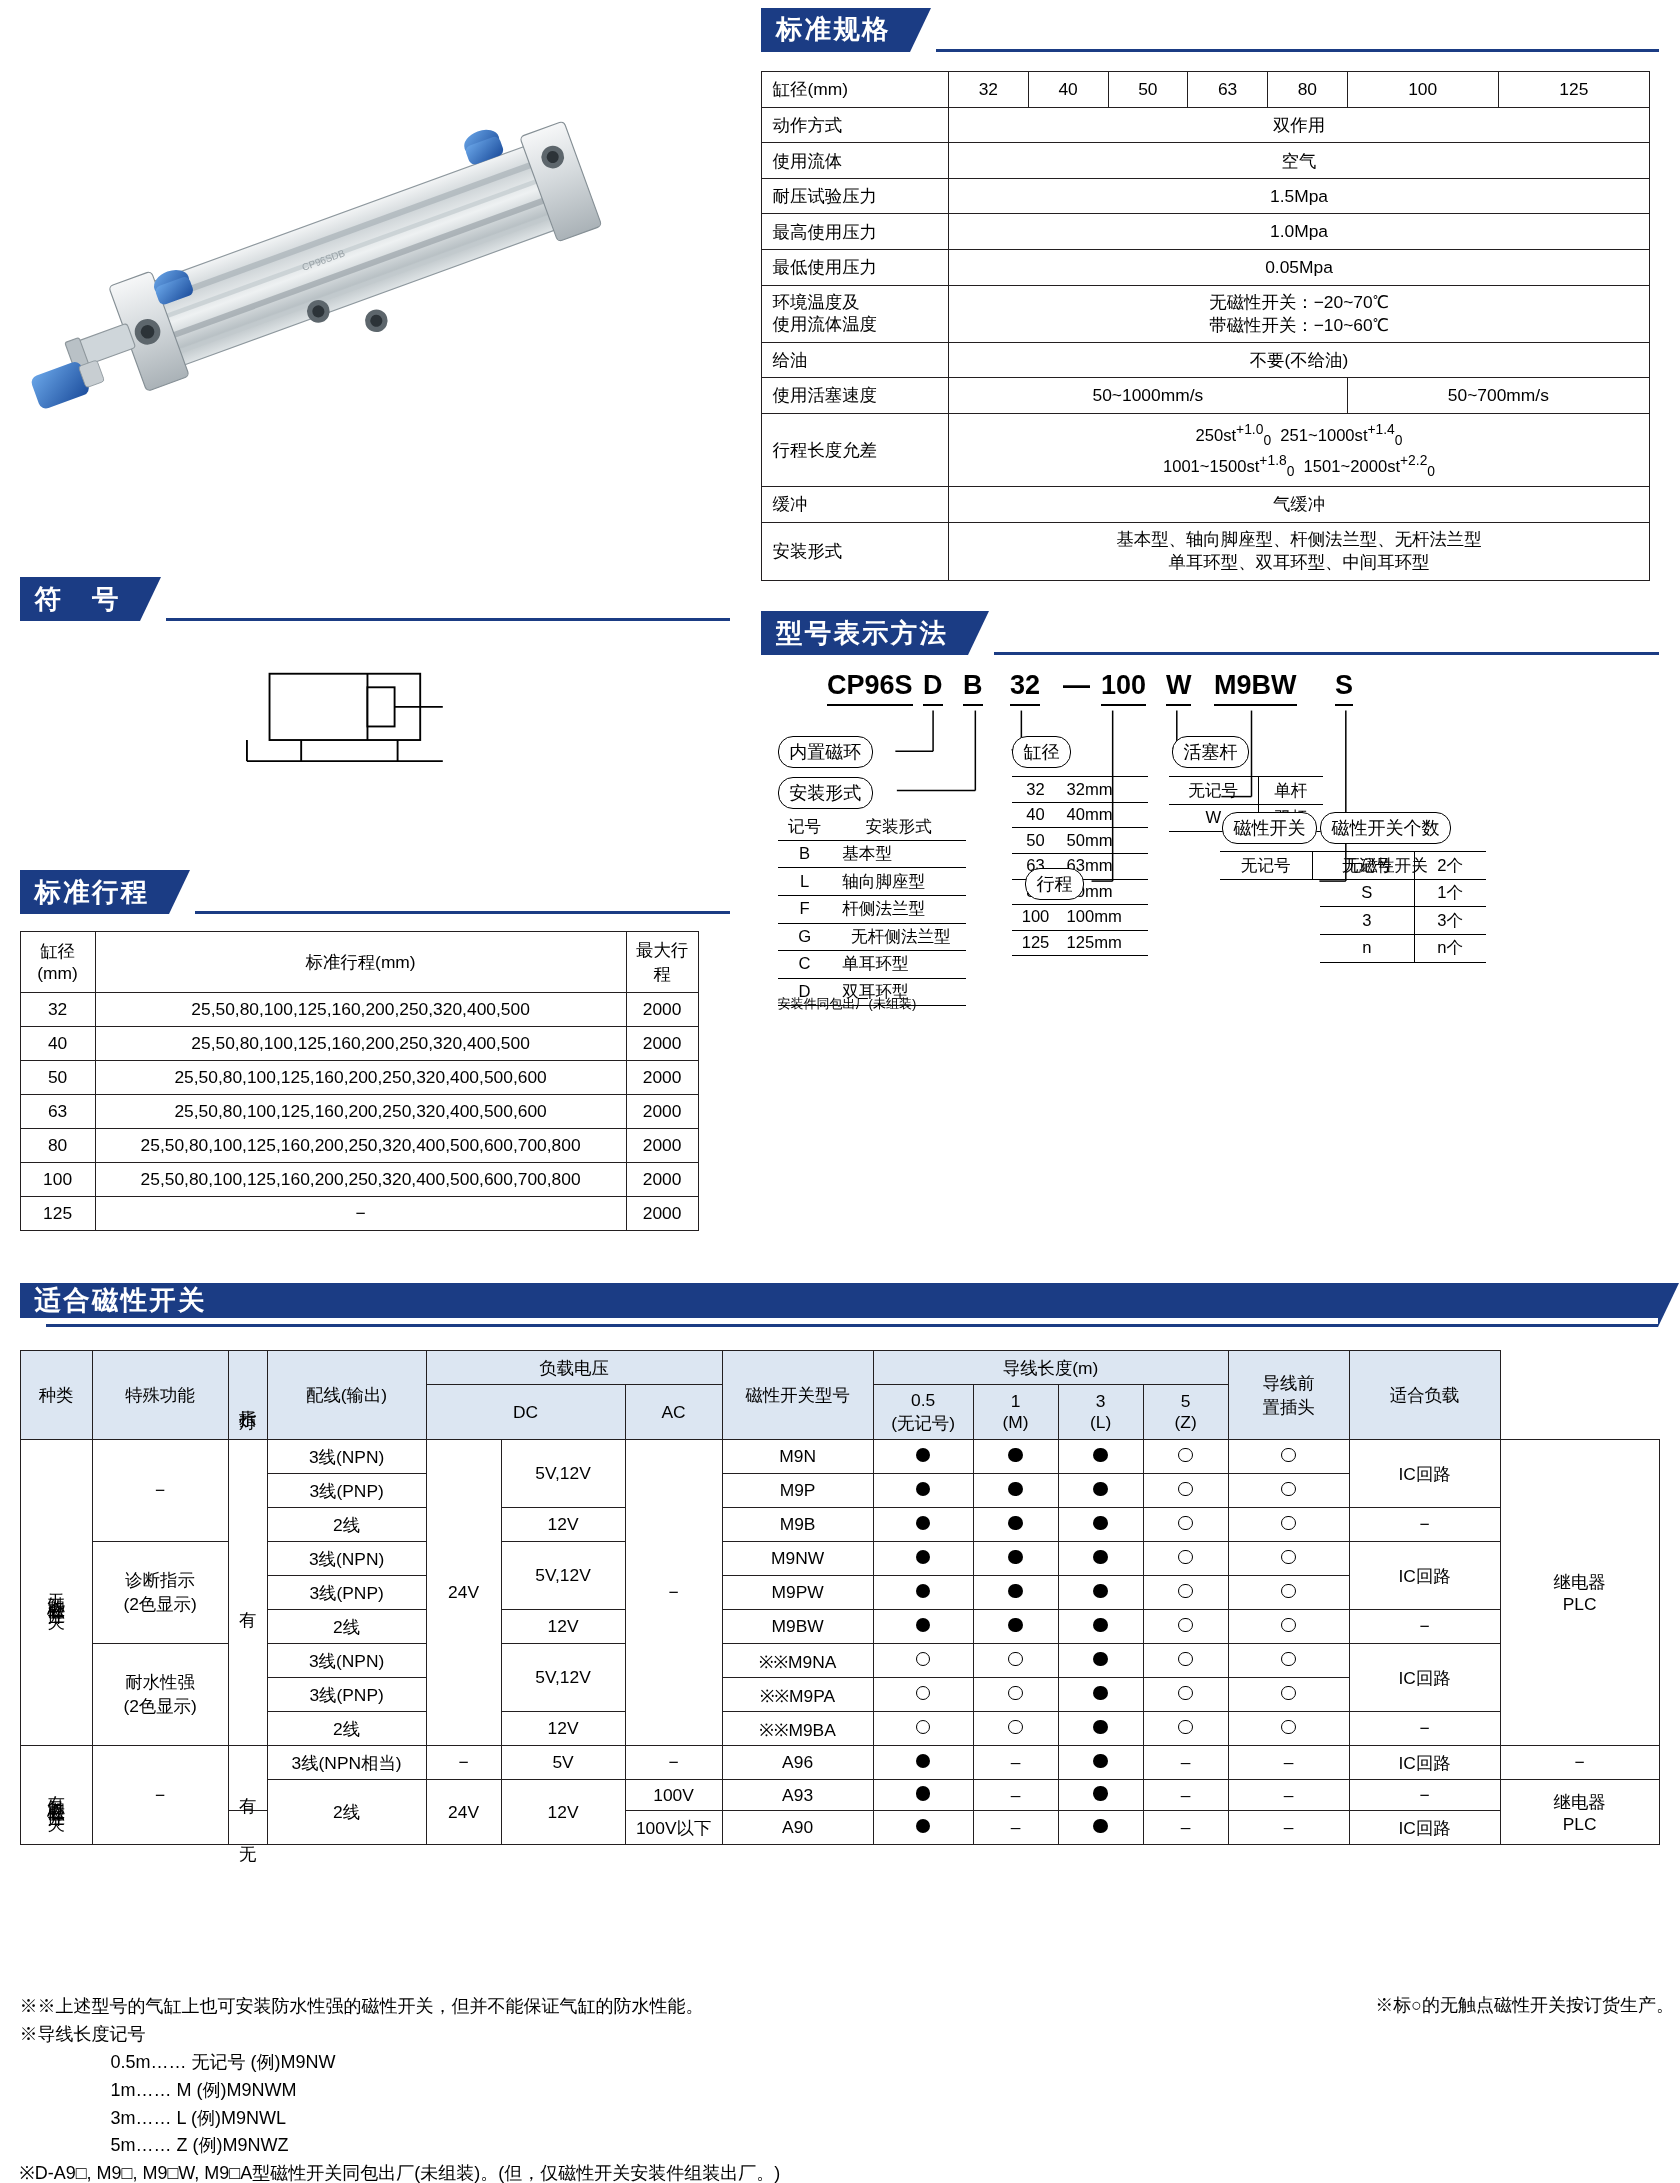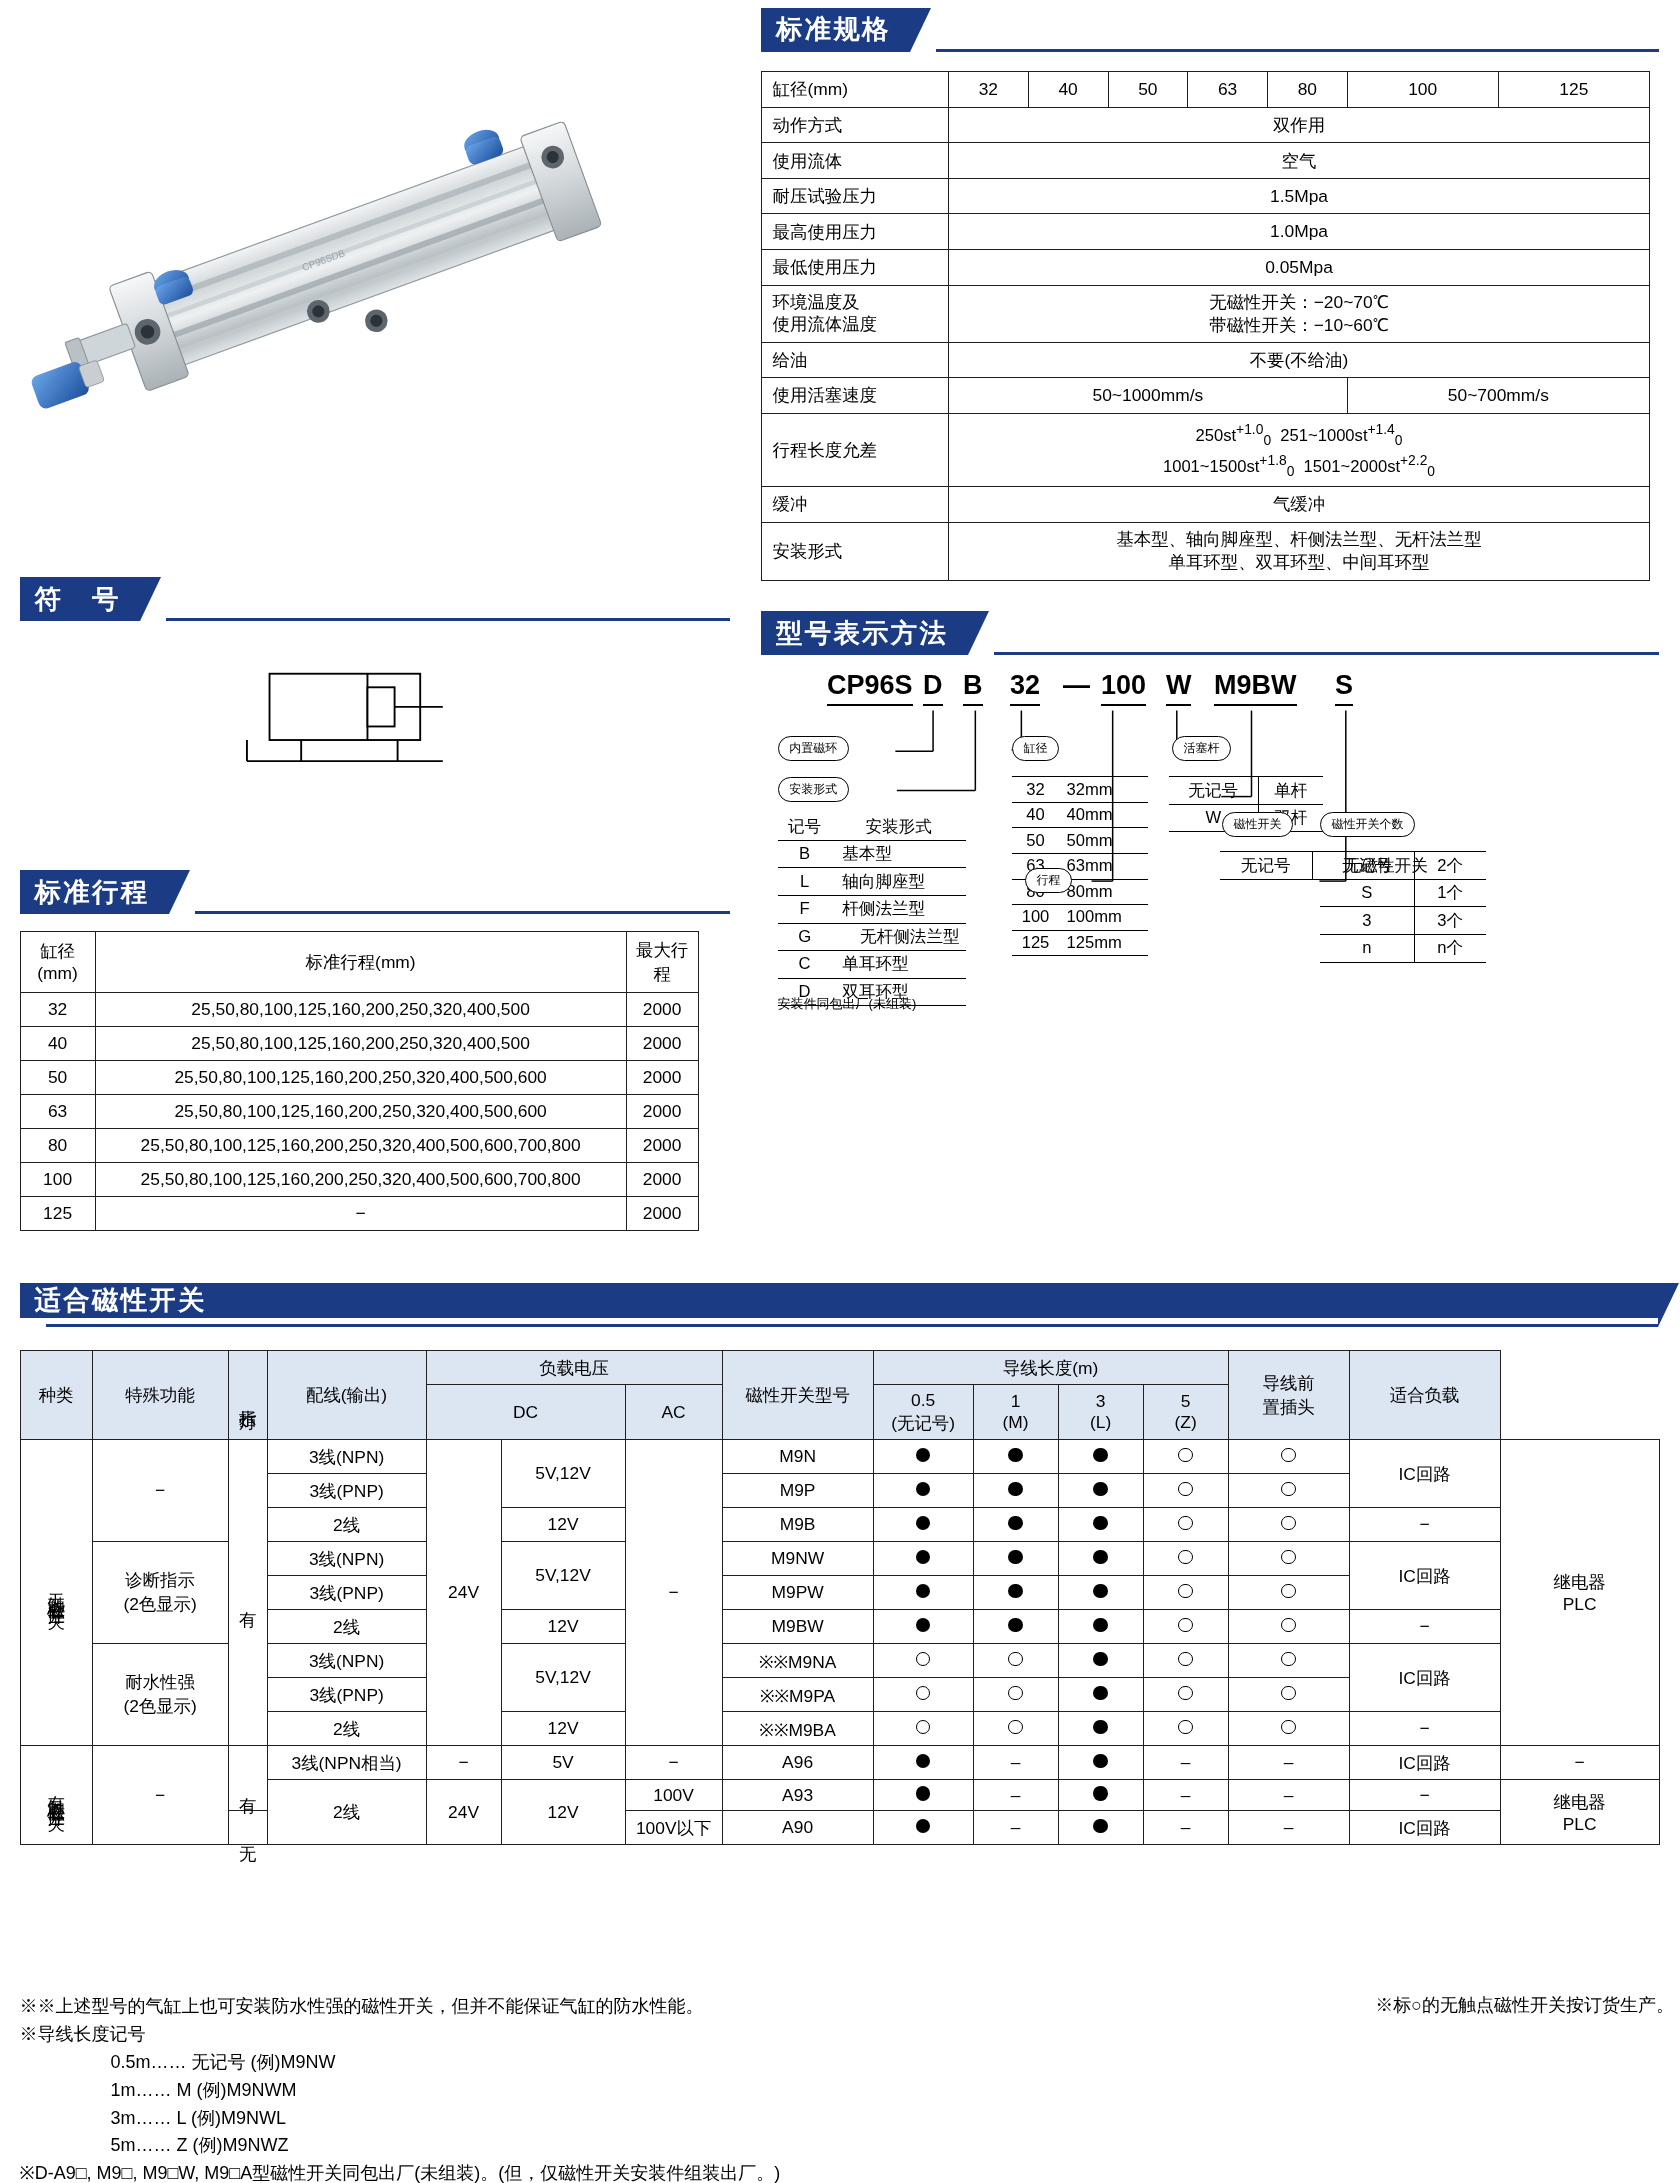--- a/index.html
+++ b/index.html
@@ -90,21 +90,21 @@
   #model-area { position: relative; width: 898px; height: 521px; margin-top: 15px; font-size: 17.4px; }
   #model-code { font-size: 27px; font-weight: bold; letter-spacing: 0px; position: relative; height: 41px; }
   #model-code span { position: absolute; top: 0; }
   .mc-u { border-bottom: 2.3px solid #000; padding-bottom: 2.3px; }
 
   .box {
     position: absolute;
     border: 1.5px solid #000;
     border-radius: 15px;
     padding: 3px 10.6px;
-    font-size: 12px;
+    font-size: 18px;
     background: #fff;
     white-space: nowrap;
   }
   .minitable { position: absolute; font-size: 16.6px; }
   .minitable td { padding: 2.3px 6px; text-align:center; }
 
   
   #switch-head { position: absolute; left: 19.6px; top: 1283px; width: 1638px; flex-direction: column; }
   #switch-table {
     position: absolute; left: 19.6px; top: 1350px;
@@ -391,21 +391,21 @@
         <tr>
               <td style="border:none;border-bottom:0.8px solid #000">L</td>
               <td style="border:none;border-bottom:0.8px solid #000;text-align:left;padding-left:10.6px">轴向脚座型</td>
             </tr>
         <tr>
               <td style="border:none;border-bottom:0.8px solid #000">F</td>
               <td style="border:none;border-bottom:0.8px solid #000;text-align:left;padding-left:10.6px">杆侧法兰型</td>
             </tr>
         <tr>
               <td style="border:none;border-bottom:0.8px solid #000">G</td>
-              <td style="border:none;border-bottom:0.8px solid #000;text-align:right;padding-left:10.6px">无杆侧法兰型</td>
+              <td style="border:none;border-bottom:0.8px solid #000;text-align:center;padding-left:10.6px">无杆侧法兰型</td>
             </tr>
         <tr>
               <td style="border:none;border-bottom:0.8px solid #000">C</td>
               <td style="border:none;border-bottom:0.8px solid #000;text-align:left;padding-left:10.6px">单耳环型</td>
             </tr>
         <tr>
               <td style="border:none;border-bottom:0.8px solid #000">D</td>
               <td style="border:none;border-bottom:0.8px solid #000;text-align:left;padding-left:10.6px">双耳环型</td>
             </tr>
       </tbody>

